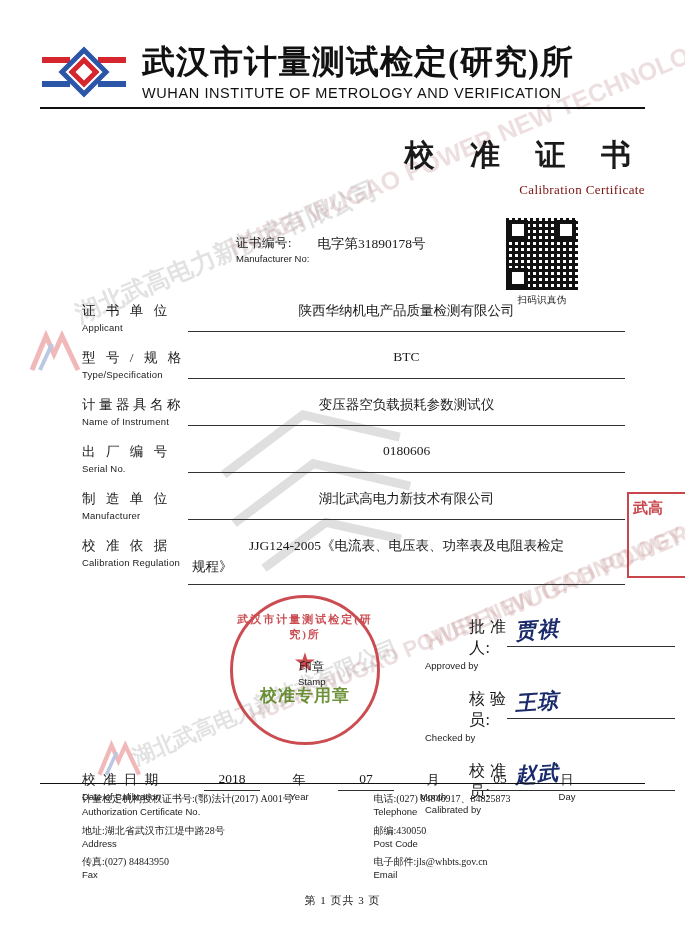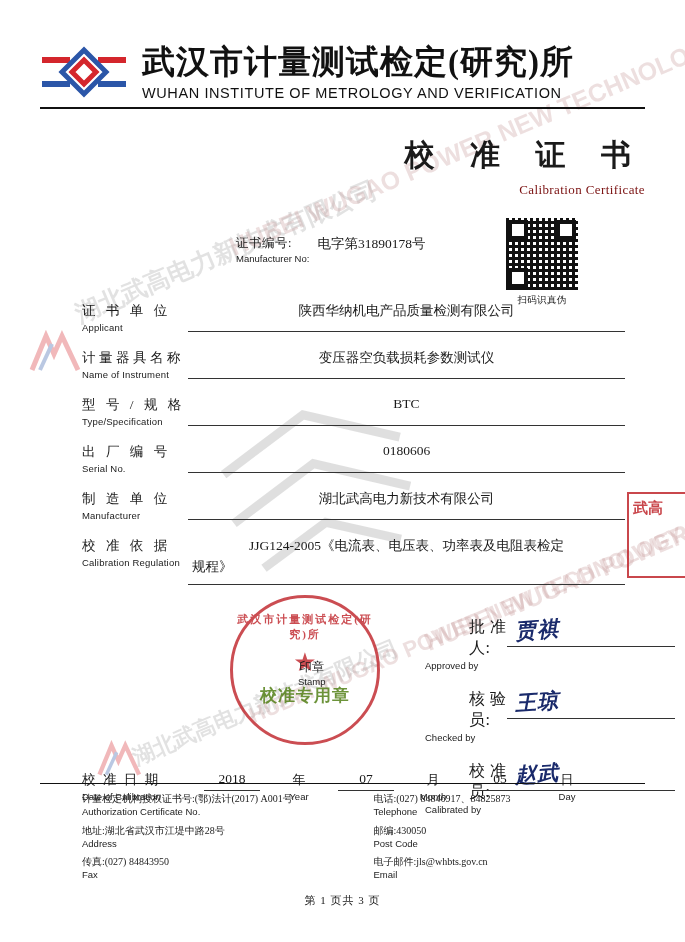--- a/index.html
+++ b/index.html
@@ -406,32 +406,32 @@
     <div class="frow">
       <div class="fkey">
         <div class="cn">证 书 单 位</div>
         <div class="en">Applicant</div>
       </div>
       <div class="fval">陕西华纳机电产品质量检测有限公司</div>
     </div>
 
     <div class="frow">
       <div class="fkey">
+        <div class="cn">型 号 / 规 格</div>
+        <div class="en">Type/Specification</div>
+      </div>
+      <div class="fval">BTC</div>
+    </div>
+
+    <div class="frow">
+      <div class="fkey">
         <div class="cn">计量器具名称</div>
         <div class="en">Name of Instrument</div>
       </div>
       <div class="fval">变压器空负载损耗参数测试仪</div>
-    </div>
-
-    <div class="frow">
-      <div class="fkey">
-        <div class="cn">型 号 / 规 格</div>
-        <div class="en">Type/Specification</div>
-      </div>
-      <div class="fval">BTC</div>
     </div>
 
     <div class="frow">
       <div class="fkey">
         <div class="cn">出 厂 编 号</div>
         <div class="en">Serial No.</div>
       </div>
       <div class="fval">0180606</div>
     </div>
 

